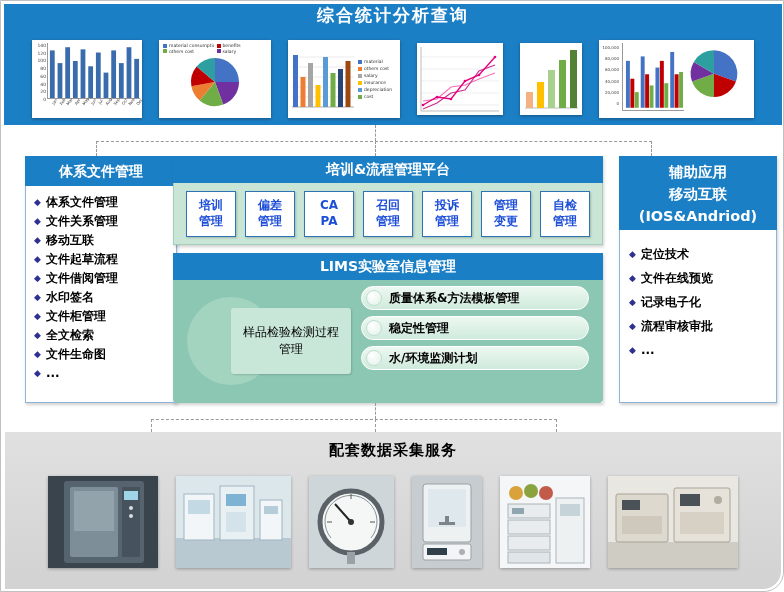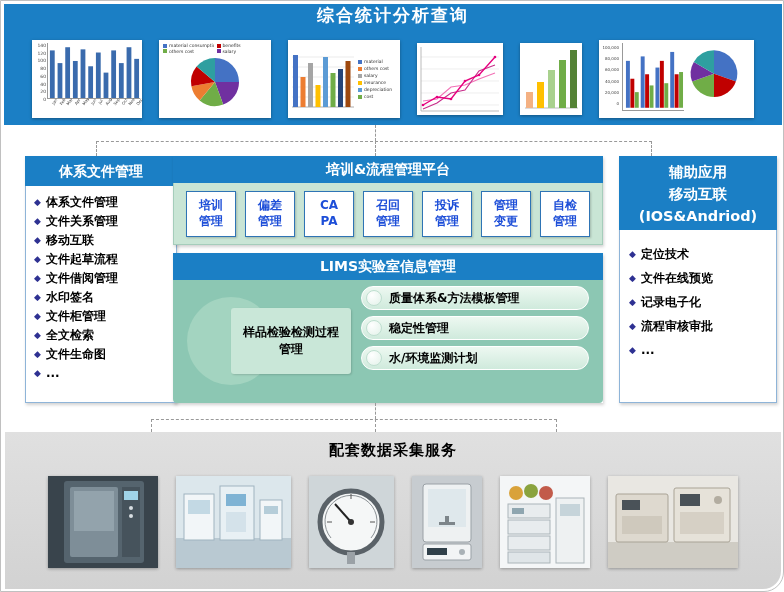--- a/index.html
+++ b/index.html
@@ -89,21 +89,21 @@
                 display:flex; align-items:center; justify-content:center; text-align:center;
                 font-size:12px; font-weight:bold; color:#1d4ed8; }
   .module-box span { white-space:pre-line; line-height:1.3; }
 
   .lims-panel { left:172px; top:252px; width:430px; height:150px; }
   .lims-panel .panel-header { height:27px; line-height:27px; font-size:14px; }
   .lims-body { position:relative; height:123px; background:#8cc7b3; border-radius:0 0 4px 4px; }
   .blob-circle { position:absolute; left:14px; top:17px; width:88px; height:88px; border-radius:50%; background:#a3d4c0; }
   .blob-rect { position:absolute; left:58px; top:28px; width:120px; height:66px; background:#c9e7d8; border-radius:3px;
                box-shadow:1px 1px 2px rgba(0,0,0,.15); display:flex; align-items:center; justify-content:center; }
-  .blob-rect span { width:100px; text-align:center; font-size:12px; font-weight:bold; color:#000; line-height:1.45; }
+  .blob-rect span { width:100px; text-align:center; font-size:12px; font-weight:normal; color:#000; line-height:1.45; }
   .pill-list { position:absolute; left:188px; top:6px; right:14px; display:flex; flex-direction:column; gap:6px; }
   .pill { height:24px; border-radius:12px; border:1px solid #ffffff;
           background:linear-gradient(180deg,#edf8f1,#cfeadc);
           display:flex; align-items:center; gap:7px; padding-left:4px;
           font-size:12px; font-weight:bold; color:#000; }
   .pill-dot { width:16px; height:16px; flex:none; border-radius:50%; border:1px solid #bfdfd0;
               background:radial-gradient(circle at 35% 30%,#ffffff,#e2f2e9); }
 
   
   .bottom-panel { position:absolute; left:4px; top:431px; width:776px; height:157px;

